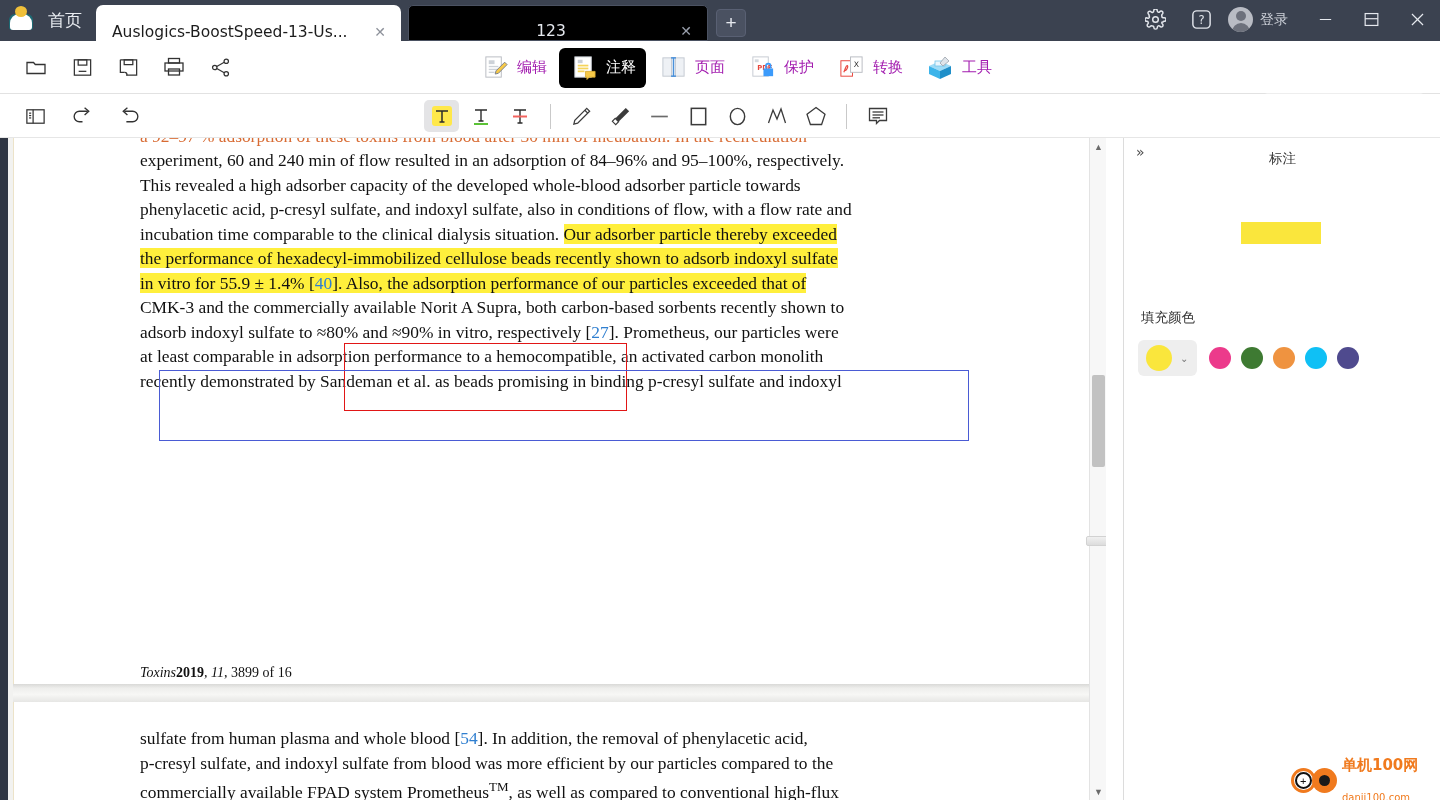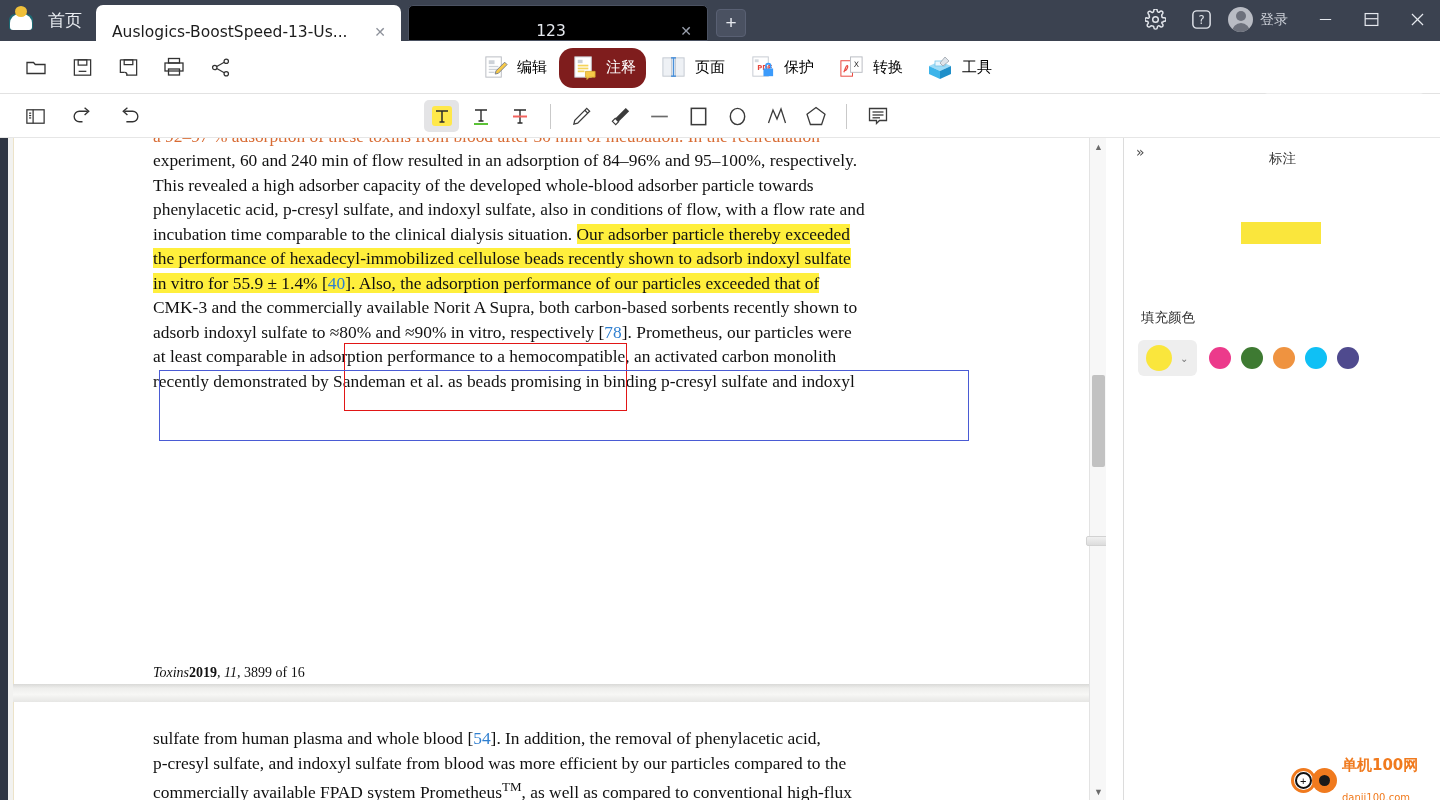--- a/index.html
+++ b/index.html
@@ -99,21 +99,21 @@
     cursor:pointer; border-radius:4px;
   }
   .tabs-center{
     position:absolute; left:470px; top:0; height:53px; display:flex; align-items:center; gap:2px;
   }
   .rtab{
     display:flex; align-items:center; gap:7px; height:40px; padding:0 10px;
     border-radius:6px; cursor:pointer;
   }
   .rtab.active{ background:#3c9bfb; }
-  .rtab .lbl{ font-size:15px; color:#000000; font-family:"DejaVu Sans", sans-serif; }
+  .rtab .lbl{ font-size:15px; color:#a21caf; font-family:"DejaVu Sans", sans-serif; }
   .rtab.active .lbl{ color:#ffffff; }
   .rtab .ico{ width:30px; height:30px; display:flex; align-items:center; justify-content:center; }
   .search-box{
     position:absolute; right:16px; top:52px; width:160px; height:31px;
     background:#eeeeee; border-radius:4px; display:flex; align-items:center; padding:0 9px;
   }
   .search-input{
     border:none; background:transparent; outline:none; font-size:13px; color:#333;
     width:118px; margin-left:6px; font-family:"Liberation Sans", sans-serif;
   }
@@ -145,21 +145,21 @@
     position:absolute; left:5px; width:1093px; background:#ffffff;
     border-left:1px solid #ece3c9; border-right:1px solid #ece3c9;
   }
   .page.p1{ top:-2px; height:548px; }
   .page.p2{ top:564px; height:300px; }
   .pagegap{
     position:absolute; left:5px; top:546px; width:1093px; height:19px;
     background:linear-gradient(to bottom,#d9d9d7 0%,#eeeeec 22%,#f7f7f5 55%,#e4e4e2 100%);
   }
   .doctext{
-    position:absolute; left:145px; width:815px;
+    position:absolute; left:132px; width:815px;
     font-family:"Liberation Serif", serif; font-size:17.4px; color:#111111;
     line-height:24.5px; text-align:justify;
   }
   .line{ white-space:nowrap; height:24.5px; }
   .lnk{ color:#2f7fd0; }
   .hl{ background:#ffef3c; }
   .first-cut{
     color:#d86b33; overflow:hidden; height:12px; position:relative;
   }
   .first-cut span{ position:relative; top:-12px; display:inline-block; }
@@ -363,21 +363,21 @@
           <rect x="7" y="6.5" width="6" height="4" fill="#cdd2d8"></rect>
           <line x1="7" y1="13" x2="17" y2="13" stroke="#cdd2d8" stroke-width="1.4"></line>
           <line x1="7" y1="16" x2="17" y2="16" stroke="#cdd2d8" stroke-width="1.4"></line>
           <line x1="7" y1="19" x2="13" y2="19" stroke="#cdd2d8" stroke-width="1.4"></line>
           <path d="M23.5 8.5l2.5 2.5-9 9-3.3.8.8-3.3z" fill="#f7c948" stroke="#7a8089" stroke-width="1"></path>
         </svg>
       </span>
       <span class="lbl">编辑</span>
     </div>
 
-    <div class="rtab active" style="background: #7f1d1d; border-radius: 14px;">
+    <div class="rtab active" style="background: #000000;">
       <span class="ico">
         <svg width="27" height="27" viewBox="0 0 28 28">
           <rect x="4" y="3" width="17" height="21" fill="#fff" stroke="#cfd4da" stroke-width="1"></rect>
           <rect x="7" y="6" width="5" height="3.5" fill="#c9ced5"></rect>
           <line x1="7" y1="12" x2="18" y2="12" stroke="#f5d45a" stroke-width="1.8"></line>
           <line x1="7" y1="15" x2="18" y2="15" stroke="#f5d45a" stroke-width="1.8"></line>
           <line x1="7" y1="18" x2="14" y2="18" stroke="#f5d45a" stroke-width="1.8"></line>
           <path d="M15 18h10v6h-6l-2.5 2.5V24h-1.5z" fill="#f7c948" stroke="#d6a92e" stroke-width="0.8"></path>
         </svg>
       </span>
@@ -565,21 +565,21 @@
       </div>
       <div class="line">
         <span class="hl" style="background: rgb(255, 239, 60);">the performance of hexadecyl-immobilized cellulose beads recently shown to adsorb indoxyl sulfate</span>
       </div>
       <div class="line">
         <span class="hl" style="background: rgb(255, 239, 60);"><span>in vitro for 55.9 ± 1.4% [</span><span class="lnk">40</span><span>].  Also, the adsorption performance of our particles exceeded that of</span></span>
       </div>
 
       <div class="line">CMK-3 and the commercially available Norit A Supra, both carbon-based sorbents recently shown to</div>
       <div class="line">
-        <span>adsorb indoxyl sulfate to ≈80% and ≈90% in vitro, respectively [</span><span class="lnk">78</span><span>].  Prometheus, our particles were</span>
+        <span>adsorb indoxyl sulfate to ≈80% and ≈90% in vitro, respectively [</span><span class="lnk">27</span><span>].  Prometheus, our particles were</span>
       </div>
       <div class="line">at least comparable in adsorption performance to a hemocompatible, an activated carbon monolith</div>
       <div class="line">recently demonstrated by Sandeman et al. as beads promising in binding p-cresyl sulfate and indoxyl</div>
     </div>
 
     <div class="redbox" style="border-color: rgb(225, 22, 22);"></div>
     <div class="selbox" style="border-color: rgb(74, 91, 212);"></div>
 
     <div class="doctext" style="top:525px; font-size:14px; line-height:20px;">
       <div style="display:flex; justify-content:flex-start; white-space:nowrap;">

